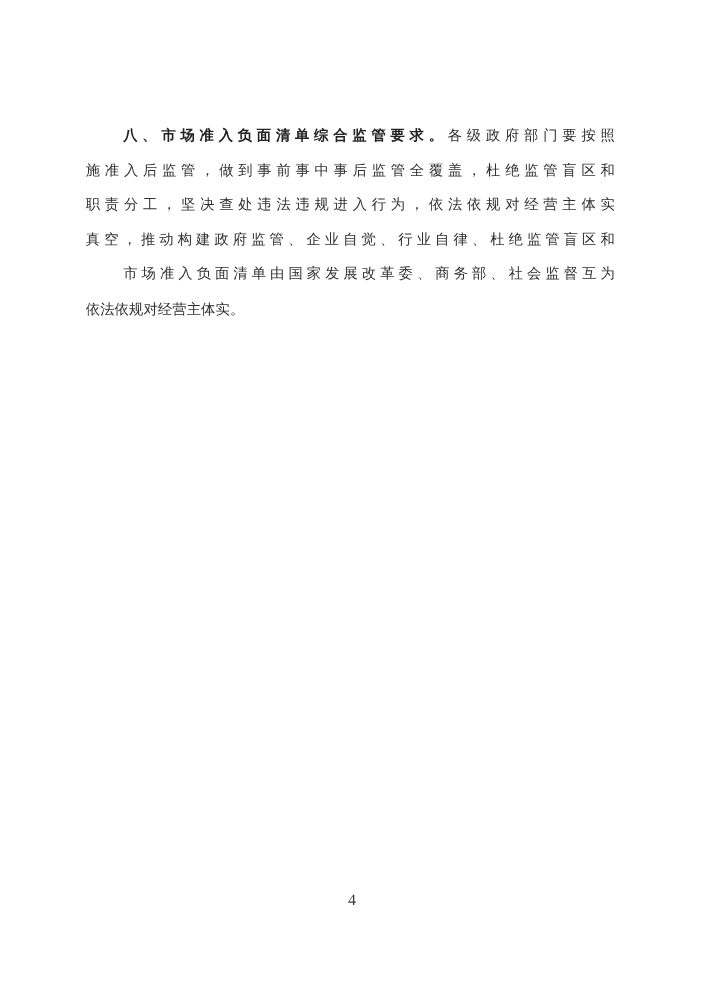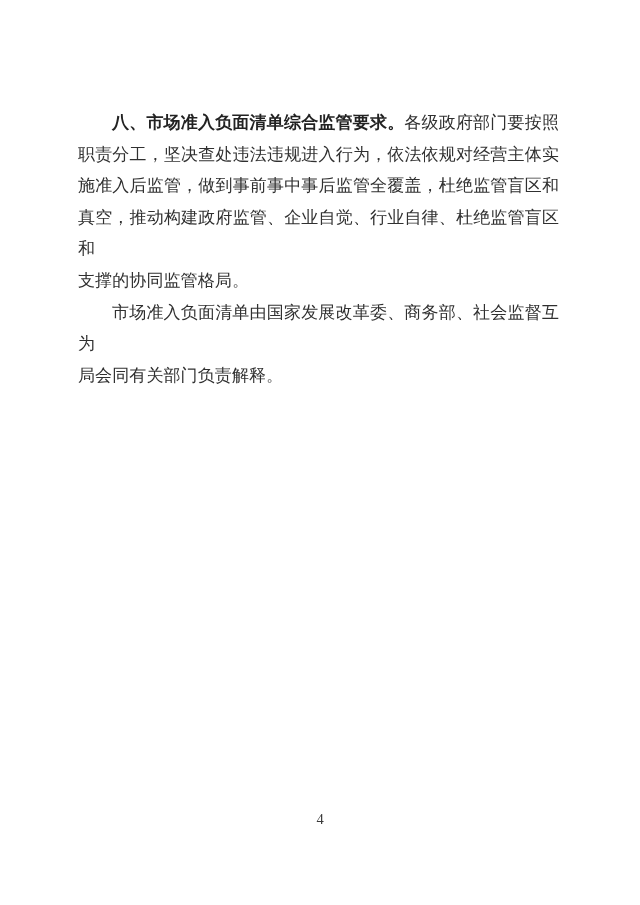--- a/index.html
+++ b/index.html
@@ -13,21 +13,21 @@
     height: 905px;
     background: #ffffff;
     overflow: hidden;
     font-family: "Liberation Serif", "DejaVu Serif", serif;
   }
   .text-block {
     position: absolute;
     left: 78px;
     top: 107px;
     width: 481px;
-    font-size: 17px;
+    font-size: 13px;
     line-height: 31.6px;
     color: #303030;
     letter-spacing: 0.1px;
   }
   .line {
     text-align: justify;
     text-align-last: left;
     min-height: 31.6px;
   }
   .line.justify {
@@ -54,29 +54,28 @@
 </style>
 </head>
 <body>
 
 <div class="page">
 
   <div class="text-block">
 
     <div class="line indent justify"><span class="bold-head">八、市场准入负面清单综合监管要求。</span><span>各级政府部门要按照</span></div>
 
+    <div class="line justify">施准入后监管，做到事前事中事后监管全覆盖，杜绝监管盲区和</div>
+
     <div class="line justify">职责分工，坚决查处违法违规进入行为，依法依规对经营主体实</div>
-
-    <div class="line justify">施准入后监管，做到事前事中事后监管全覆盖，杜绝监管盲区和</div>
 
     <div class="line justify">真空，推动构建政府监管、企业自觉、行业自律、杜绝监管盲区和</div>
 
-    <div class="line">支撑的协同监管格局。</div>
 
     <div class="line indent justify">市场准入负面清单由国家发展改革委、商务部、社会监督互为</div>
 
-    <div class="line">局会同有关部门负责解释。</div>
+    <div class="line">依法依规对经营主体实。</div>
 
   </div>
 
   <div class="page-number">4</div>
 
 </div>
 
 </body></html>

